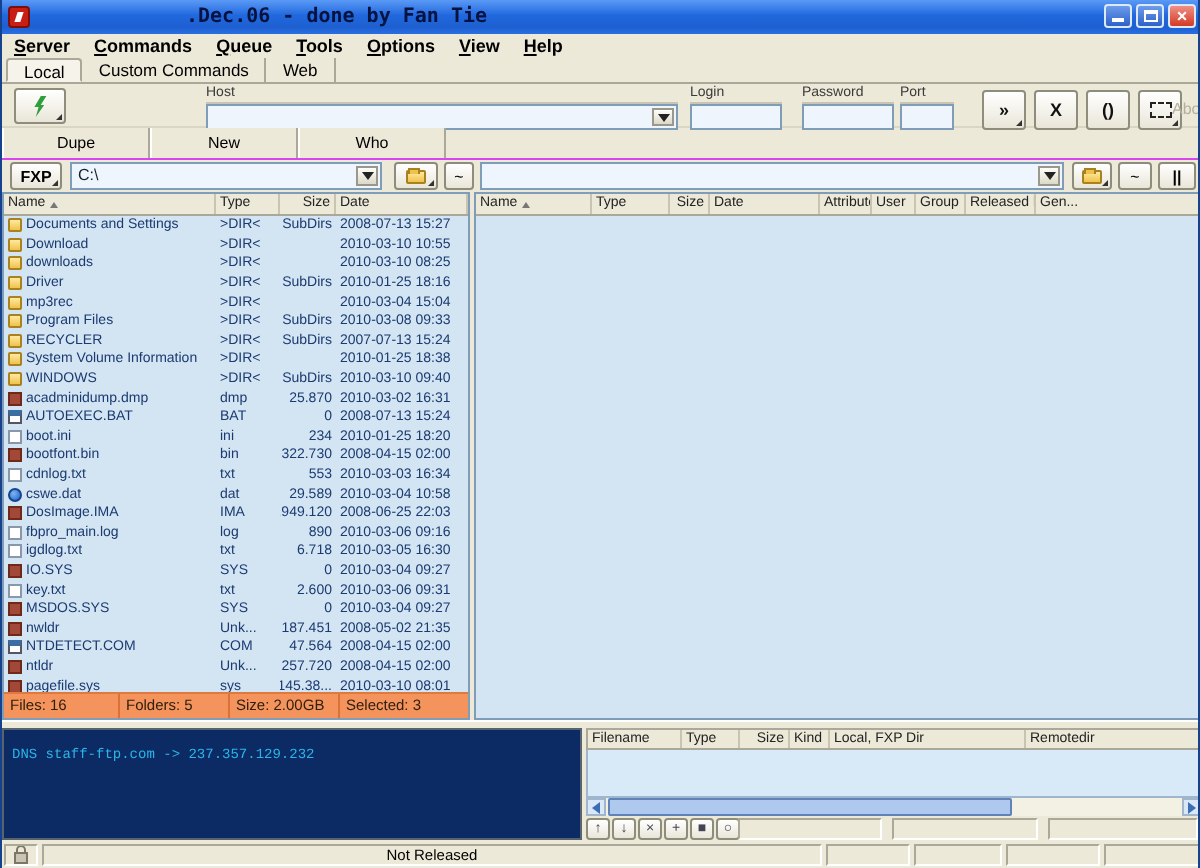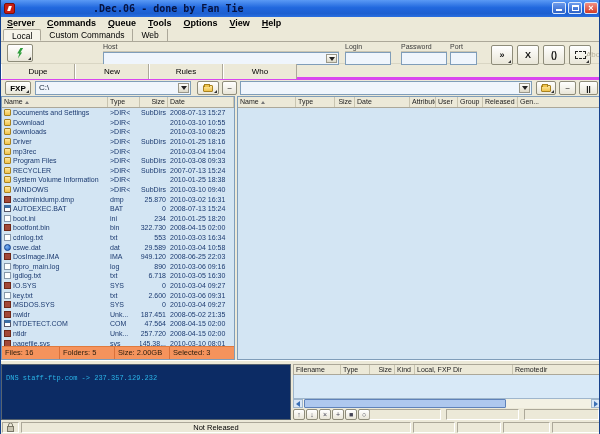--- a/index.html
+++ b/index.html
@@ -49,21 +49,21 @@
          padding:0 2px; width:100%; display:flex; align-items:center; }
   .combo { position:relative; }
   .combo .arrowbtn { position:absolute; right:1px; top:1px; bottom:1px; width:11px;
     background:linear-gradient(#FDFDFB,#DDD9C8); border:1px solid #9A988A; display:flex; align-items:center; justify-content:center; }
   .tri-down { width:0; height:0; border-left:3px solid transparent; border-right:3px solid transparent; border-top:4px solid #222; }
   .sqbtn { width:22px; height:20px; font-size:9px; font-weight:bold; color:#111; }
   .dash-box { width:11px; height:8px; border:1px dashed #222; }
   .abort-label { position:absolute; left:585px; top:8px; width:15px; overflow:hidden; font-size:8px; color:#B5B19E; white-space:nowrap; }
 
   
-  .cmdbar { position:absolute; left:0; top:64px; width:600px; height:16px; border-bottom:3px solid #d946ef; display:flex; }
+  .cmdbar { position:absolute; left:0; top:64px; width:600px; height:16px; border-bottom:1px solid #d946ef; display:flex; }
   .cmdbtn { width:74px; height:15px; font-size:8px; color:#000; display:flex; align-items:center; justify-content:center;
     border-right:1px solid #ACA899; border-left:1px solid #FFF; background:#ECE9D8; }
 
   
   .pathrow { position:absolute; left:0; top:80px; width:600px; height:16px; }
   .fxp-btn { position:absolute; left:4px; top:1px; width:26px; height:14px; font-size:8px; font-weight:bold; }
   .path-combo { position:absolute; top:1px; height:14px; background:#EFF5FC; border:1px solid #7F9DB9; font-size:8px; color:#123; }
   .path-combo .val { position:absolute; left:3px; top:0; line-height:12px; }
   .tool16 { position:absolute; top:1px; height:14px; font-size:8px; }
   .mini-folder { width:10px; height:7px; background:linear-gradient(#FFE9A2,#EFC34B); border:1px solid #A9821F; border-radius:1px; position:relative; }
@@ -195,21 +195,20 @@
       </div>
     <div class="btn corner sqbtn" style="position:absolute; left:568px; top:3px;">
         <span class="dash-box"></span>
       </div>
     <div class="abort-label">Abort</div>
   </div>
 
   <div class="cmdbar" id="cmdbar">
       <div class="cmdbtn">Dupe</div>
       <div class="cmdbtn">New</div>
-      <div class="cmdbtn">Rules</div>
       <div class="cmdbtn">Who</div>
     </div>
 
   <div class="pathrow">
     <div class="btn corner fxp-btn">
         <span>FXP</span>
       </div>
     <div class="path-combo" style="left:34px; width:156px;">
       <span class="val">C:\</span>
       <span class="arrowbtn combo-arrow" style="position:absolute; right:1px; top:1px; bottom:1px; width:11px; background:linear-gradient(#FDFDFB,#DDD9C8); border:1px solid #9A988A; display:flex; align-items:center; justify-content:center;">

